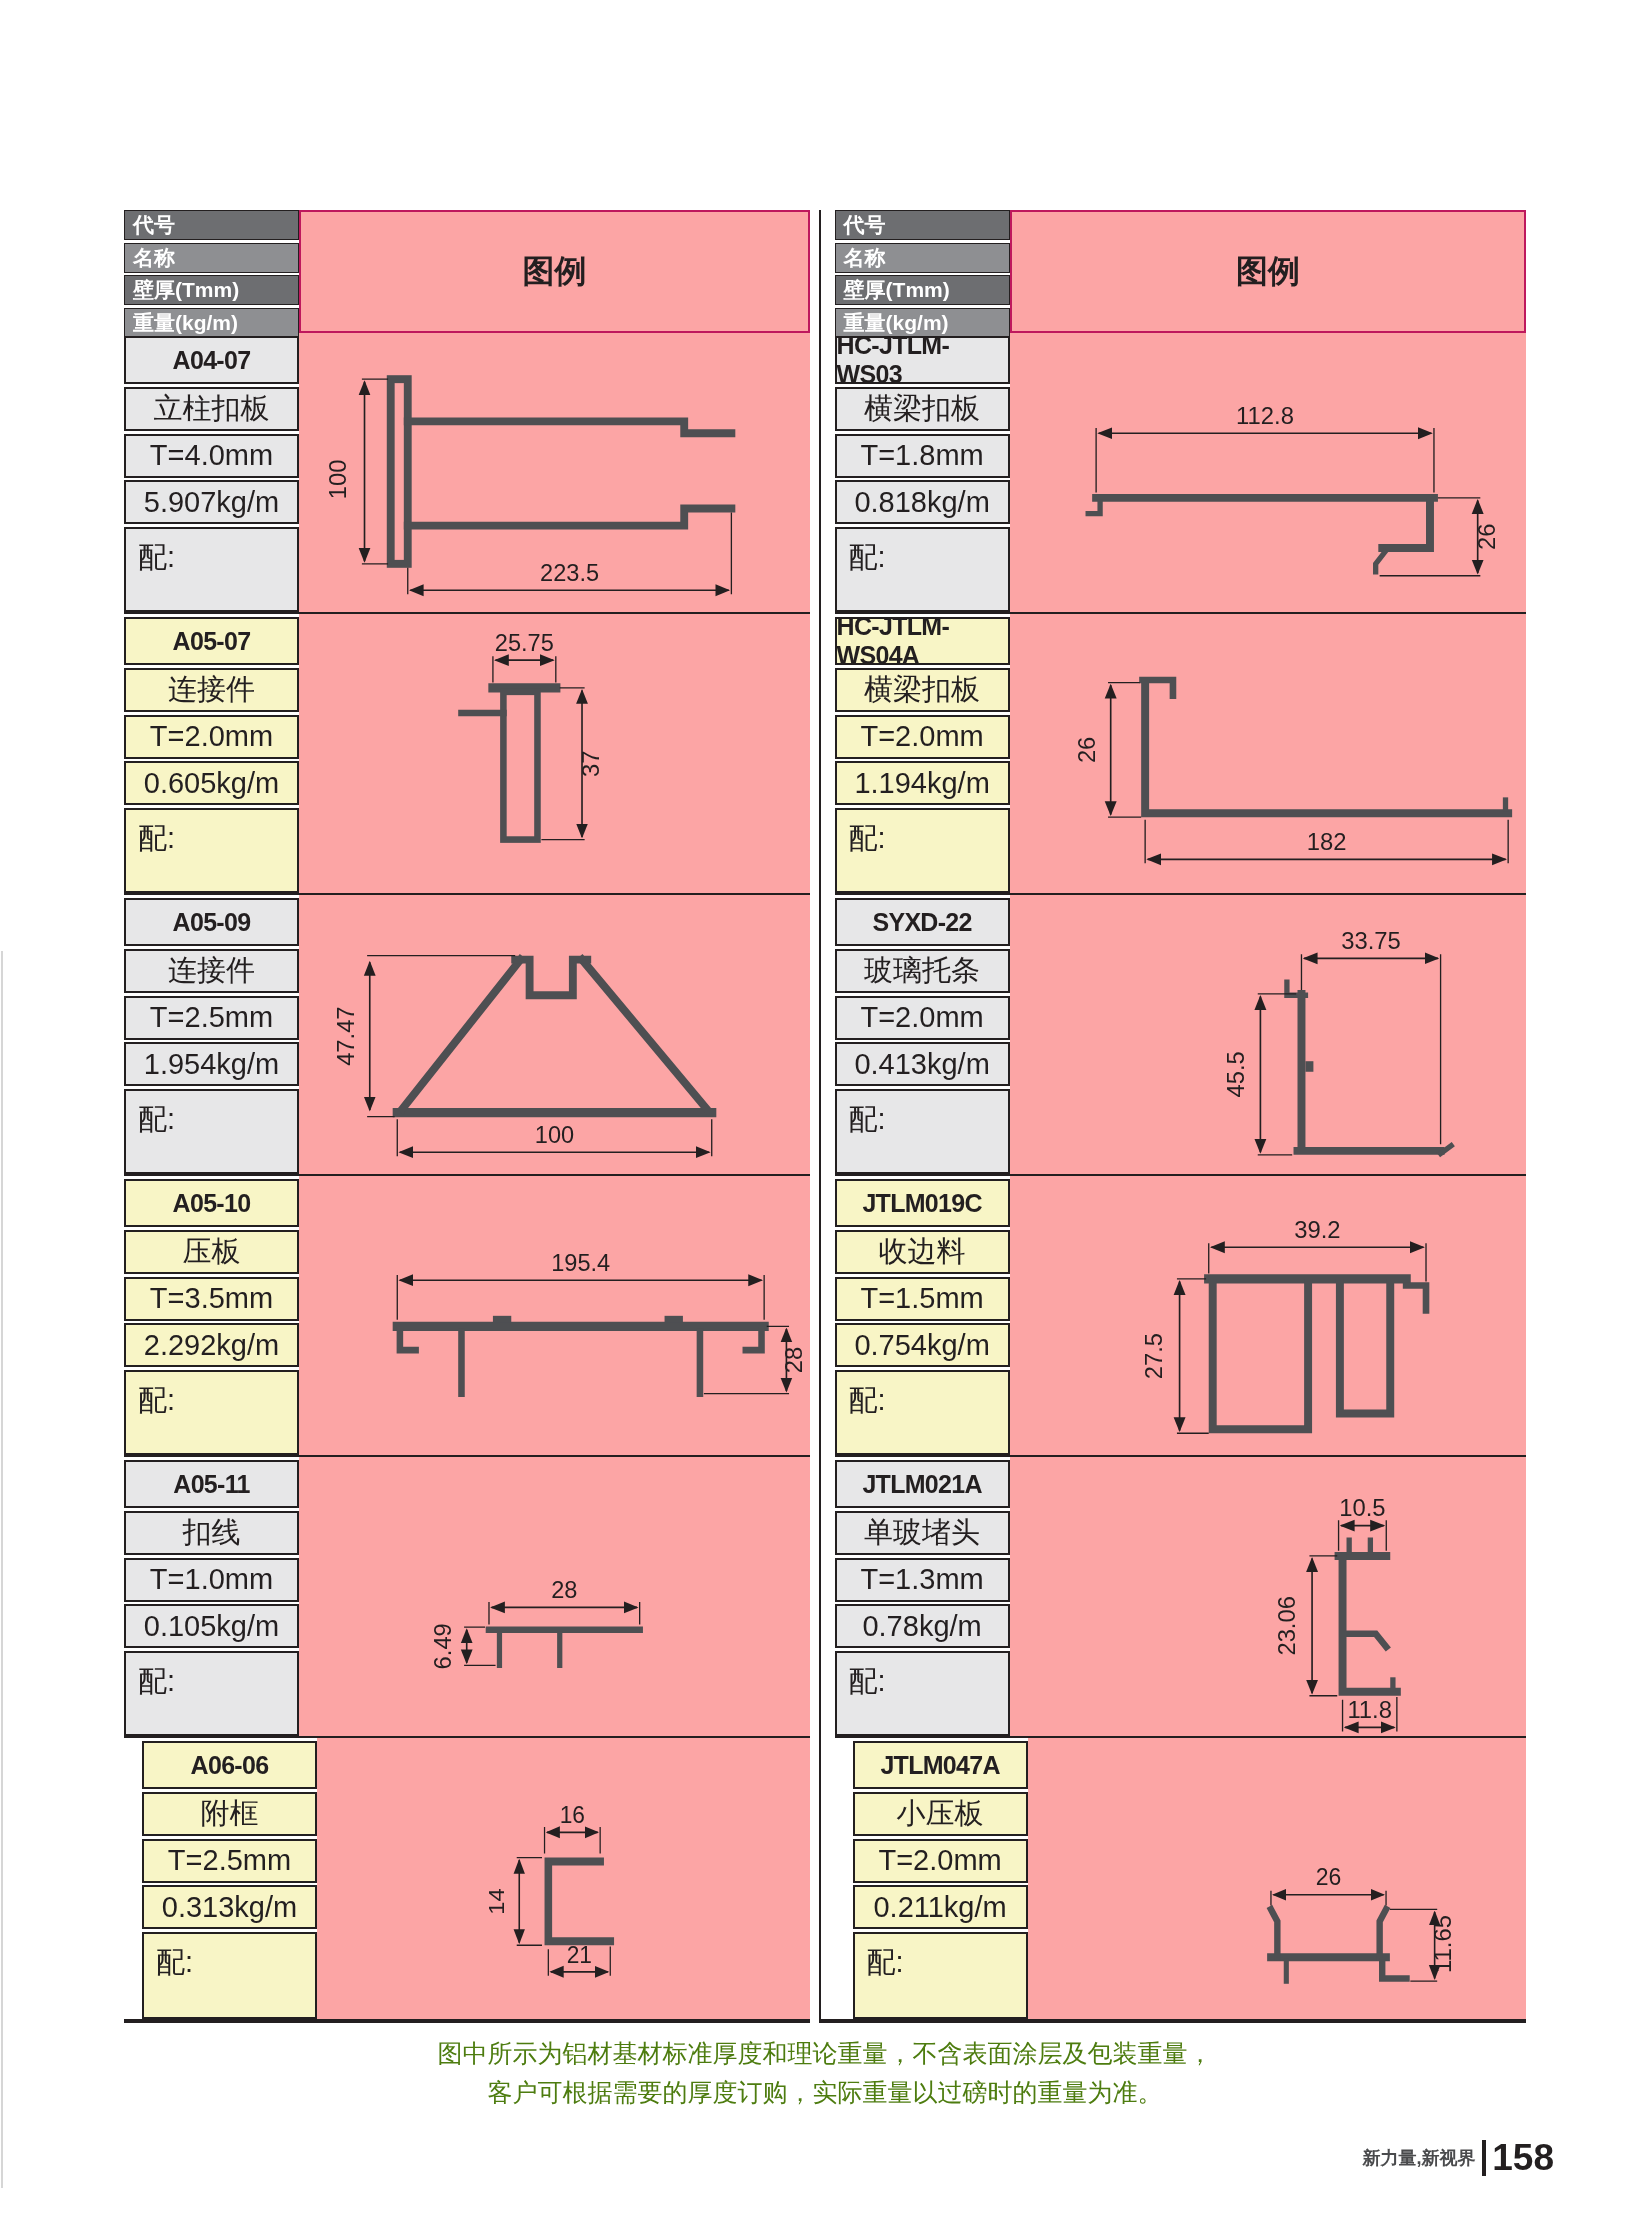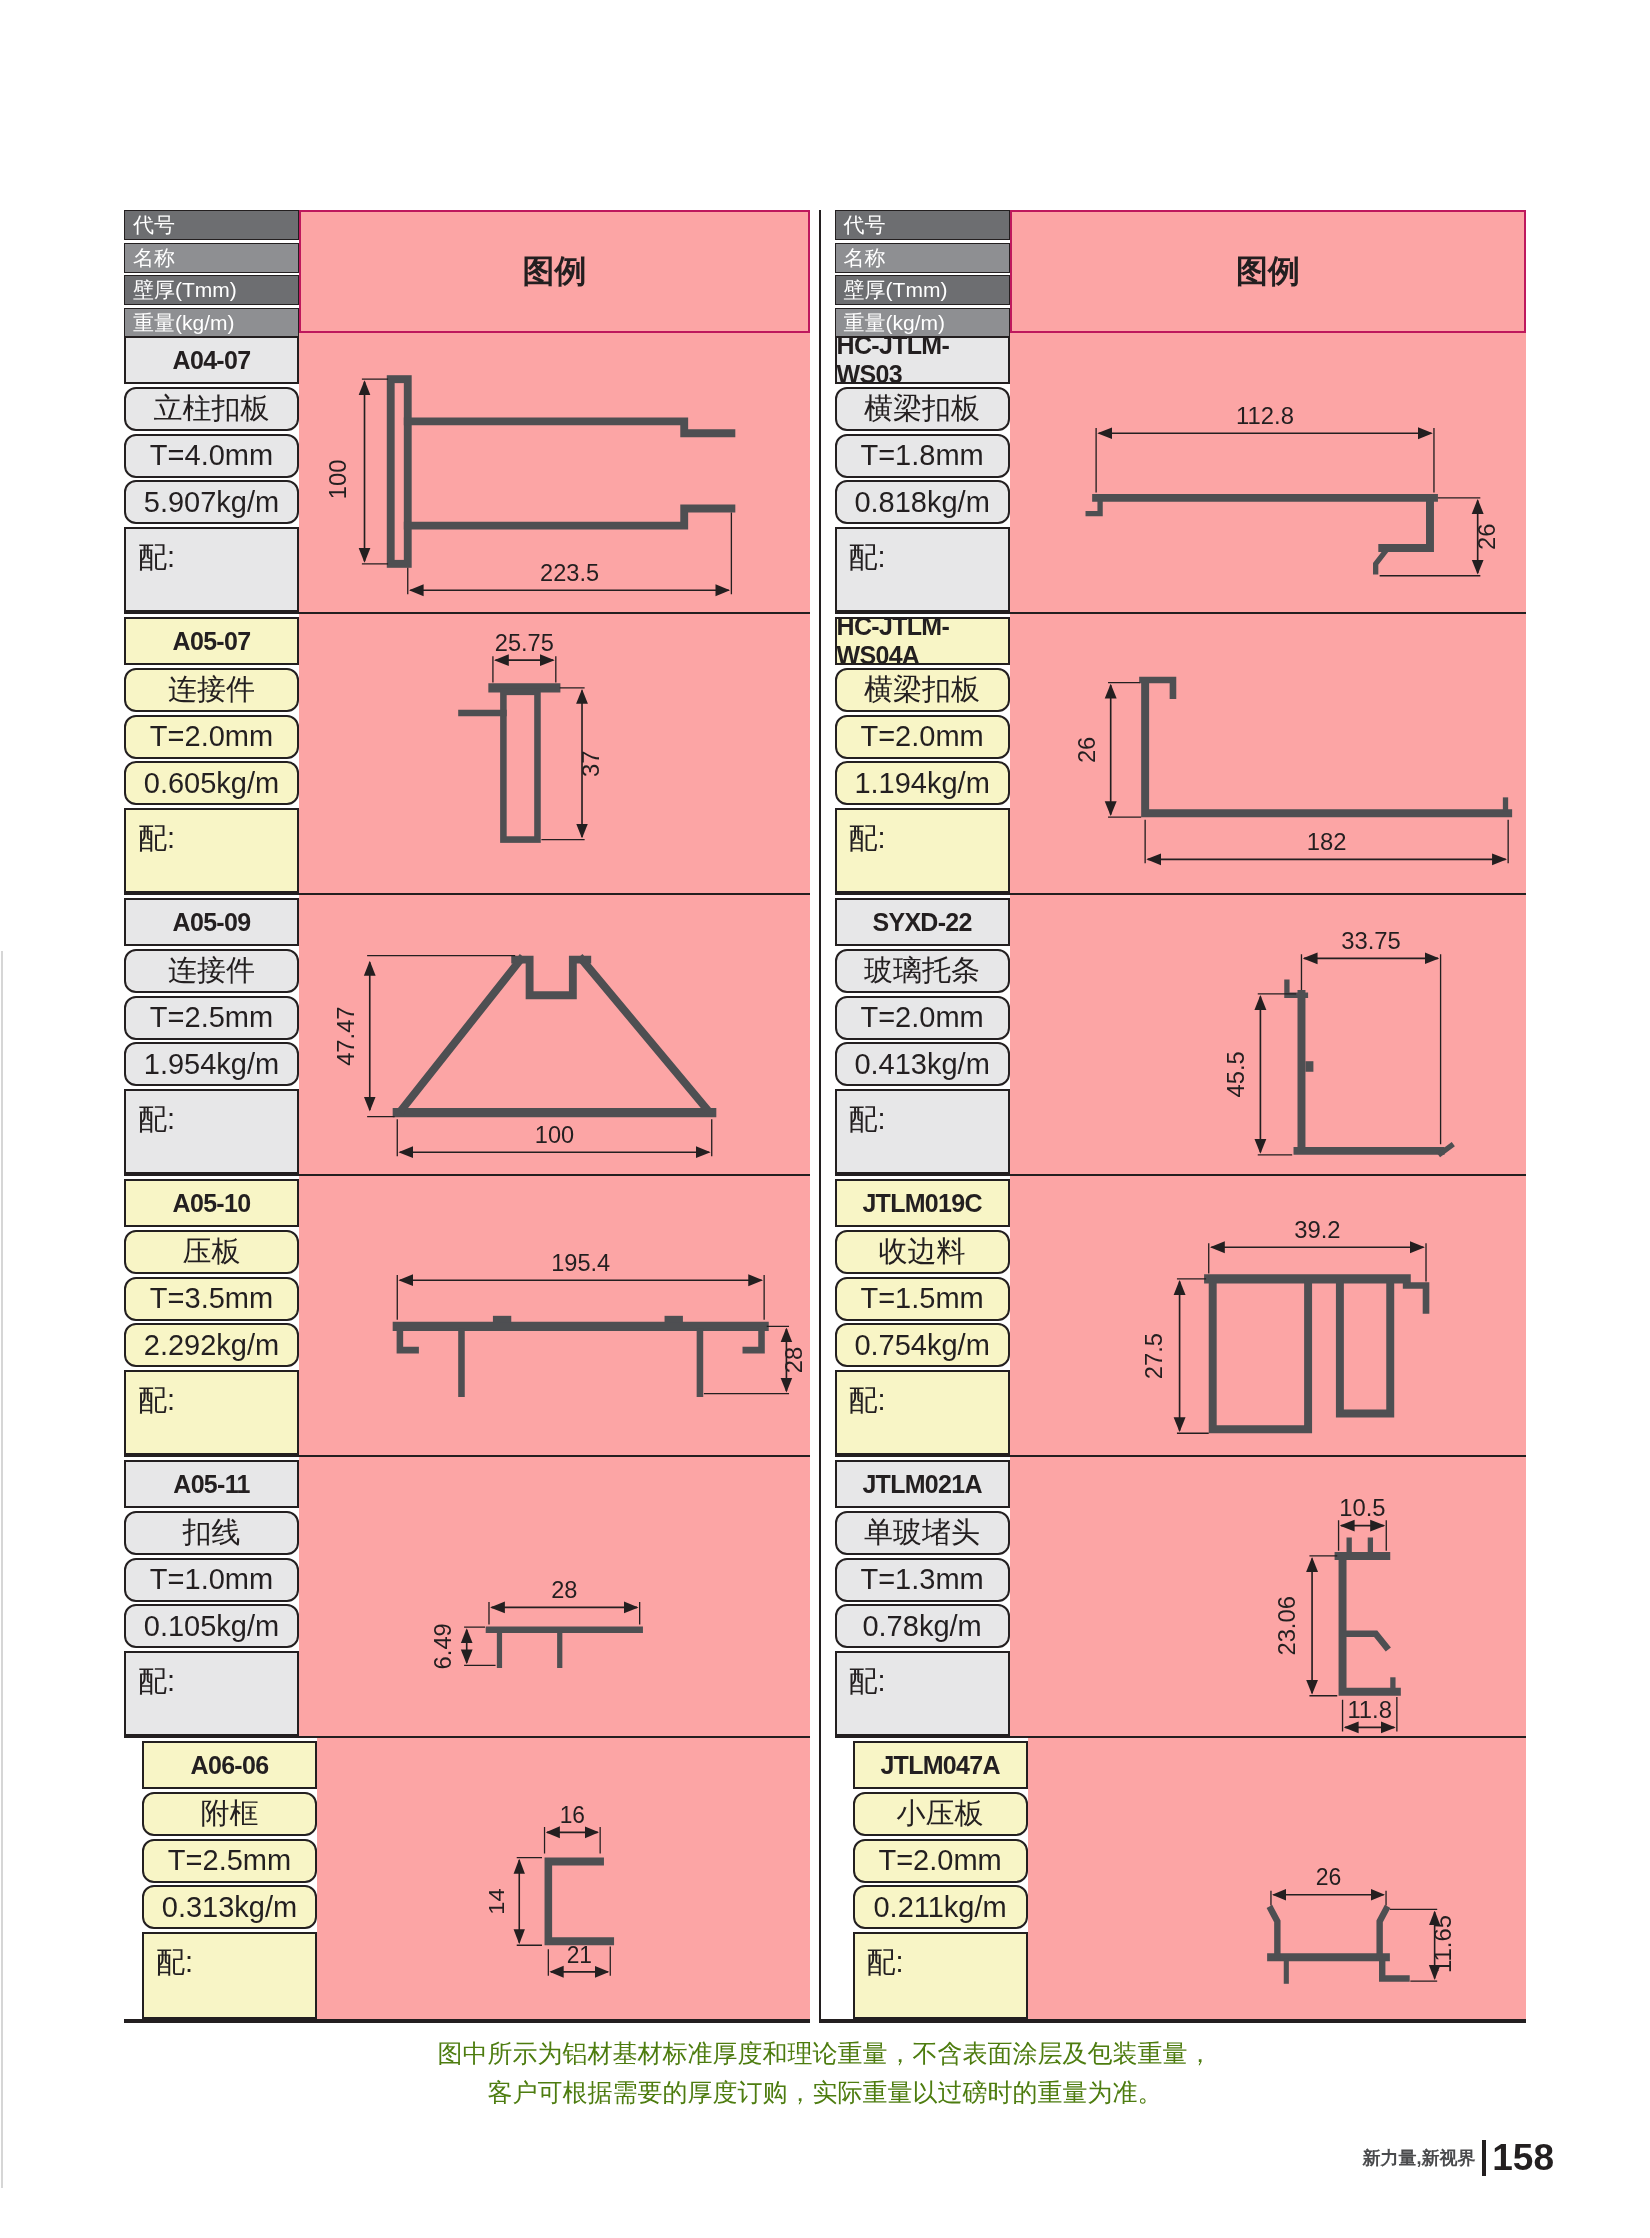--- a/index.html
+++ b/index.html
@@ -3,31 +3,31 @@
 <meta charset="utf-8">
 <style>
   html,body{margin:0;padding:0;background:#ffffff;}
   body{width:1651px;height:2239px;position:relative;font-family:"Liberation Sans",sans-serif;color:#231f20;}
   .edge-line{position:absolute;left:1.3px;top:951px;width:2px;height:1237px;background:#d6d6d6;}
   .tables{position:absolute;left:124px;top:210px;display:flex;gap:9.3px;}
   .proftable{width:686px;border-bottom:4px solid #231f20;}
   .proftable.right{width:707px;box-sizing:border-box;border-left:2px solid #231f20;padding-left:13.3px;}
   .thead{display:flex;height:123px;}
   .thead .labels{width:175px;display:flex;flex-direction:column;gap:2.7px;box-sizing:border-box;}
-  .hlabel{flex:1;color:#ffffff;font-weight:normal;font-size:21px;display:flex;align-items:center;padding-left:8px;border:1.3px solid #231f20;box-sizing:border-box;background:#8e8f92;}
+  .hlabel{flex:1;color:#ffffff;font-weight:bold;font-size:21px;display:flex;align-items:center;padding-left:8px;border:1.3px solid #231f20;box-sizing:border-box;background:#8e8f92;}
   .hlabel.dark{background:#6d6e71;}
   .legend{flex:1;background:#fca5a5;border:2px solid #be185d;box-sizing:border-box;display:flex;align-items:center;justify-content:center;font-size:32px;font-weight:bold;}
   .tbody{display:block;}
   .entry{display:flex;height:281px;border-bottom:2px solid #231f20;box-sizing:border-box;}
   .entry:last-child{border-bottom:none;margin-left:18px;}
   .info{width:175px;display:flex;flex-direction:column;gap:2.7px;padding-top:3.3px;box-sizing:border-box;}
   .cell{border:2px solid #231f20;box-sizing:border-box;display:flex;align-items:center;justify-content:center;font-size:29px;background:#e7e7e8;}
   .tbody .entry:nth-child(even) .cell{background:#f8f5c6;}
   .cell.code{font-weight:bold;font-size:25px;height:48px;letter-spacing:-0.7px;}
-  .cell.name,.cell.thick,.cell.weight{height:44px;border-radius:12px;}
+  .cell.name,.cell.thick,.cell.weight{height:44px;}
   .cell.match{flex:1;justify-content:flex-start;align-items:flex-start;padding:9.3px 0 0 12px;}
   .draw{flex:1;position:relative;background:#fca5a5;}
   .draw svg{display:block;width:100%;height:100%;}
   .prof{stroke:#4e4f52;fill:none;stroke-linecap:square;stroke-linejoin:miter;}
   .proffill{fill:#4e4f52;stroke:none;}
   .dim{stroke:#231f20;stroke-width:2.5;fill:none;}
   .ext{stroke:#231f20;stroke-width:2;fill:none;}
   .dimtext{font-size:36px;fill:#231f20;font-family:"Liberation Sans",sans-serif;}
   .note{position:absolute;left:124px;top:2034px;width:1402px;text-align:center;font-size:25px;line-height:39px;color:#4d7c0f;}
   .pagefoot{position:absolute;top:2137px;right:97px;display:flex;align-items:center;gap:6px;}

